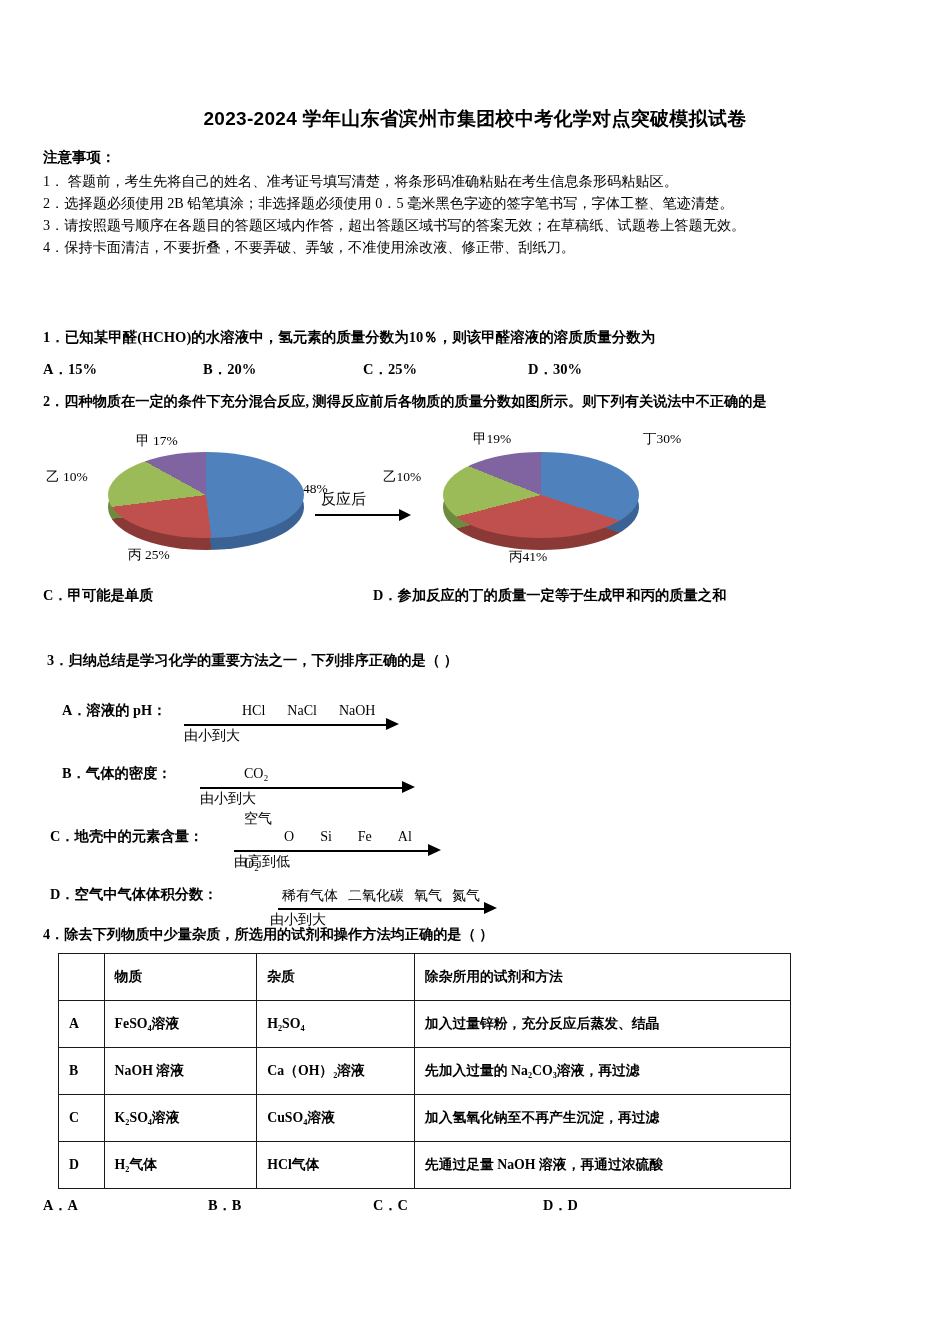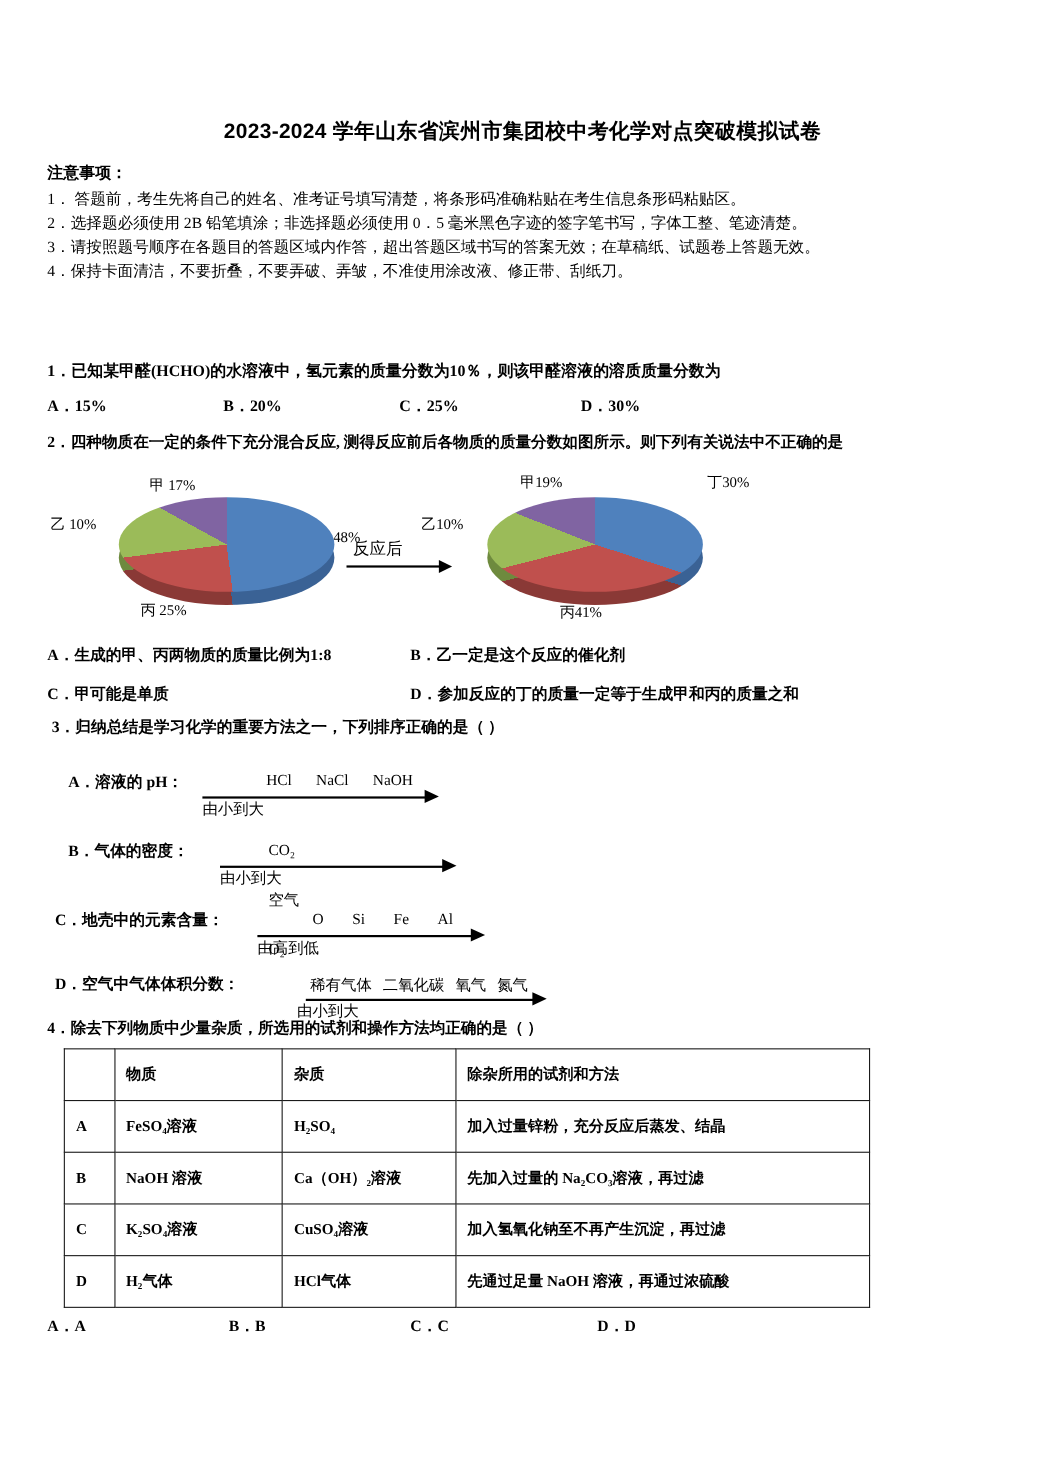--- a/index.html
+++ b/index.html
@@ -180,23 +180,20 @@
       <div class="plabel" style="left:30px; top:-8px;">甲19%</div>
       <div class="plabel" style="left:152px; top:-8px;margin-left:48px;">丁30%</div>
       <div class="plabel" style="left:-60px; top:30px;">乙10%</div>
       <div class="plabel" style="left:66px; top:110px;">丙41%</div>
     </div>
 
   </div>
 
   <div class="q2opts">
     <div class="q2row">
-      <span class="c1">A．生成的甲、丙两物质的质量比例为1:8</span><span>B．乙一定是这个反应的催化剂</span>
-    </div>
-    <div class="q2row">
       <span class="c1">C．甲可能是单质</span><span>D．参加反应的丁的质量一定等于生成甲和丙的质量之和</span>
     </div>
   </div>
 
   <div class="q3">3．归纳总结是学习化学的重要方法之一，下列排序正确的是（      ）</div>
 
   <div class="ord" style="left:62px; top:683px; width:400px; height:48px;">
     <div class="lab">A．溶液的 pH：</div>
     <div class="diag" style="left:122px; top:0; width:220px; height:48px;">
       <div class="top-items" style="left:58px; gap:22px;">

